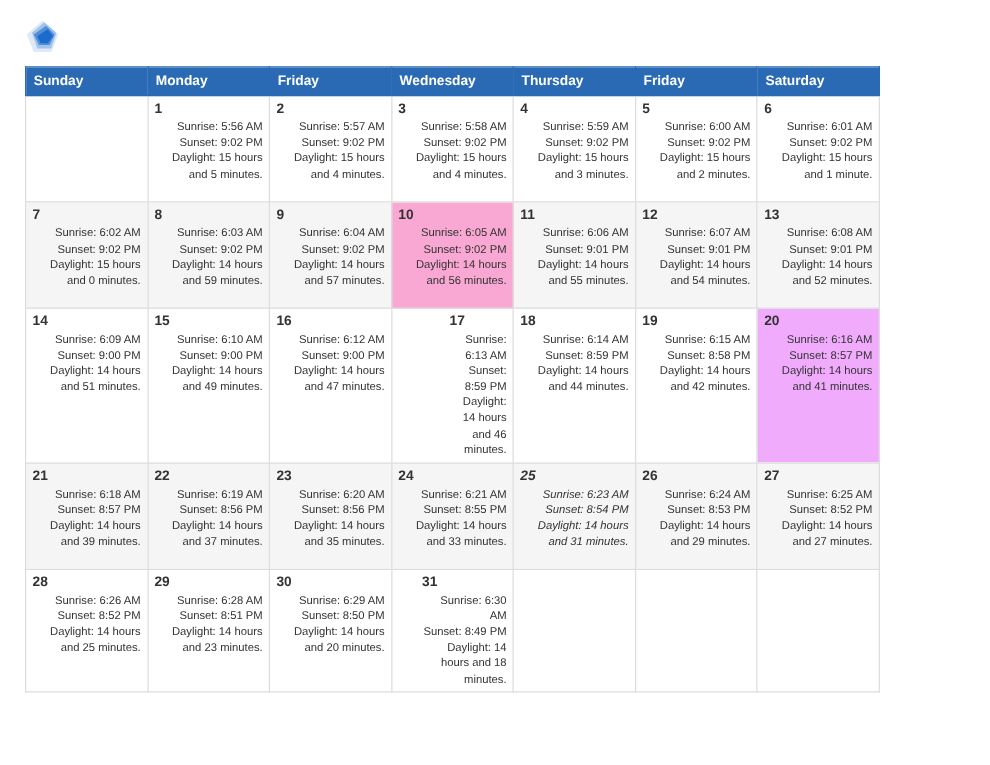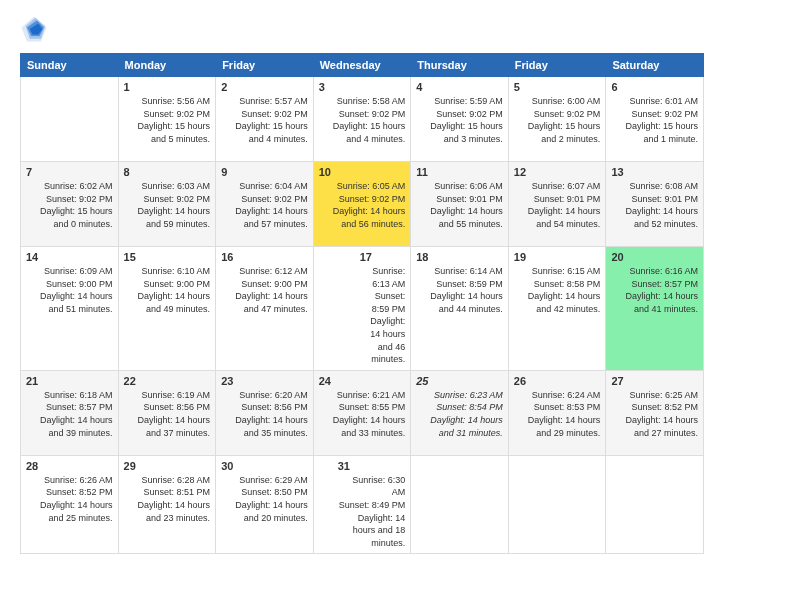--- a/index.html
+++ b/index.html
@@ -174,21 +174,21 @@
             <div class="day-info">Sunrise: 6:02 AM<br>Sunset: 9:02 PM<br>Daylight: 15 hours and 0 minutes.</div>
           </td>
           <td style="background-color: rgb(245, 245, 245);">
             <span class="day-num">8</span>
             <div class="day-info">Sunrise: 6:03 AM<br>Sunset: 9:02 PM<br>Daylight: 14 hours and 59 minutes.</div>
           </td>
           <td style="background-color: rgb(245, 245, 245);">
             <span class="day-num">9</span>
             <div class="day-info">Sunrise: 6:04 AM<br>Sunset: 9:02 PM<br>Daylight: 14 hours and 57 minutes.</div>
           </td>
-          <td style="background-color: #fde047;">
+          <td style="background-color: #f9a8d4;">
             <span class="day-num">10</span>
             <div class="day-info">Sunrise: 6:05 AM<br>Sunset: 9:02 PM<br>Daylight: 14 hours and 56 minutes.</div>
           </td>
           <td style="background-color: rgb(245, 245, 245);">
             <span class="day-num">11</span>
             <div class="day-info">Sunrise: 6:06 AM<br>Sunset: 9:01 PM<br>Daylight: 14 hours and 55 minutes.</div>
           </td>
           <td style="background-color: rgb(245, 245, 245);">
             <span class="day-num">12</span>
             <div class="day-info">Sunrise: 6:07 AM<br>Sunset: 9:01 PM<br>Daylight: 14 hours and 54 minutes.</div>
@@ -216,21 +216,21 @@
             <div class="day-info">Sunrise: 6:13 AM<br>Sunset: 8:59 PM<br>Daylight: 14 hours and 46 minutes.</div>
           </td>
           <td style="background-color: rgb(255, 255, 255);">
             <span class="day-num">18</span>
             <div class="day-info">Sunrise: 6:14 AM<br>Sunset: 8:59 PM<br>Daylight: 14 hours and 44 minutes.</div>
           </td>
           <td style="background-color: rgb(255, 255, 255);">
             <span class="day-num">19</span>
             <div class="day-info">Sunrise: 6:15 AM<br>Sunset: 8:58 PM<br>Daylight: 14 hours and 42 minutes.</div>
           </td>
-          <td style="background-color: #86efac;">
+          <td style="background-color: #f0abfc;">
             <span class="day-num">20</span>
             <div class="day-info">Sunrise: 6:16 AM<br>Sunset: 8:57 PM<br>Daylight: 14 hours and 41 minutes.</div>
           </td>
         </tr>
         <tr>
           <td style="background-color: rgb(245, 245, 245);">
             <span class="day-num">21</span>
             <div class="day-info">Sunrise: 6:18 AM<br>Sunset: 8:57 PM<br>Daylight: 14 hours and 39 minutes.</div>
           </td>
           <td style="background-color: rgb(245, 245, 245);">

